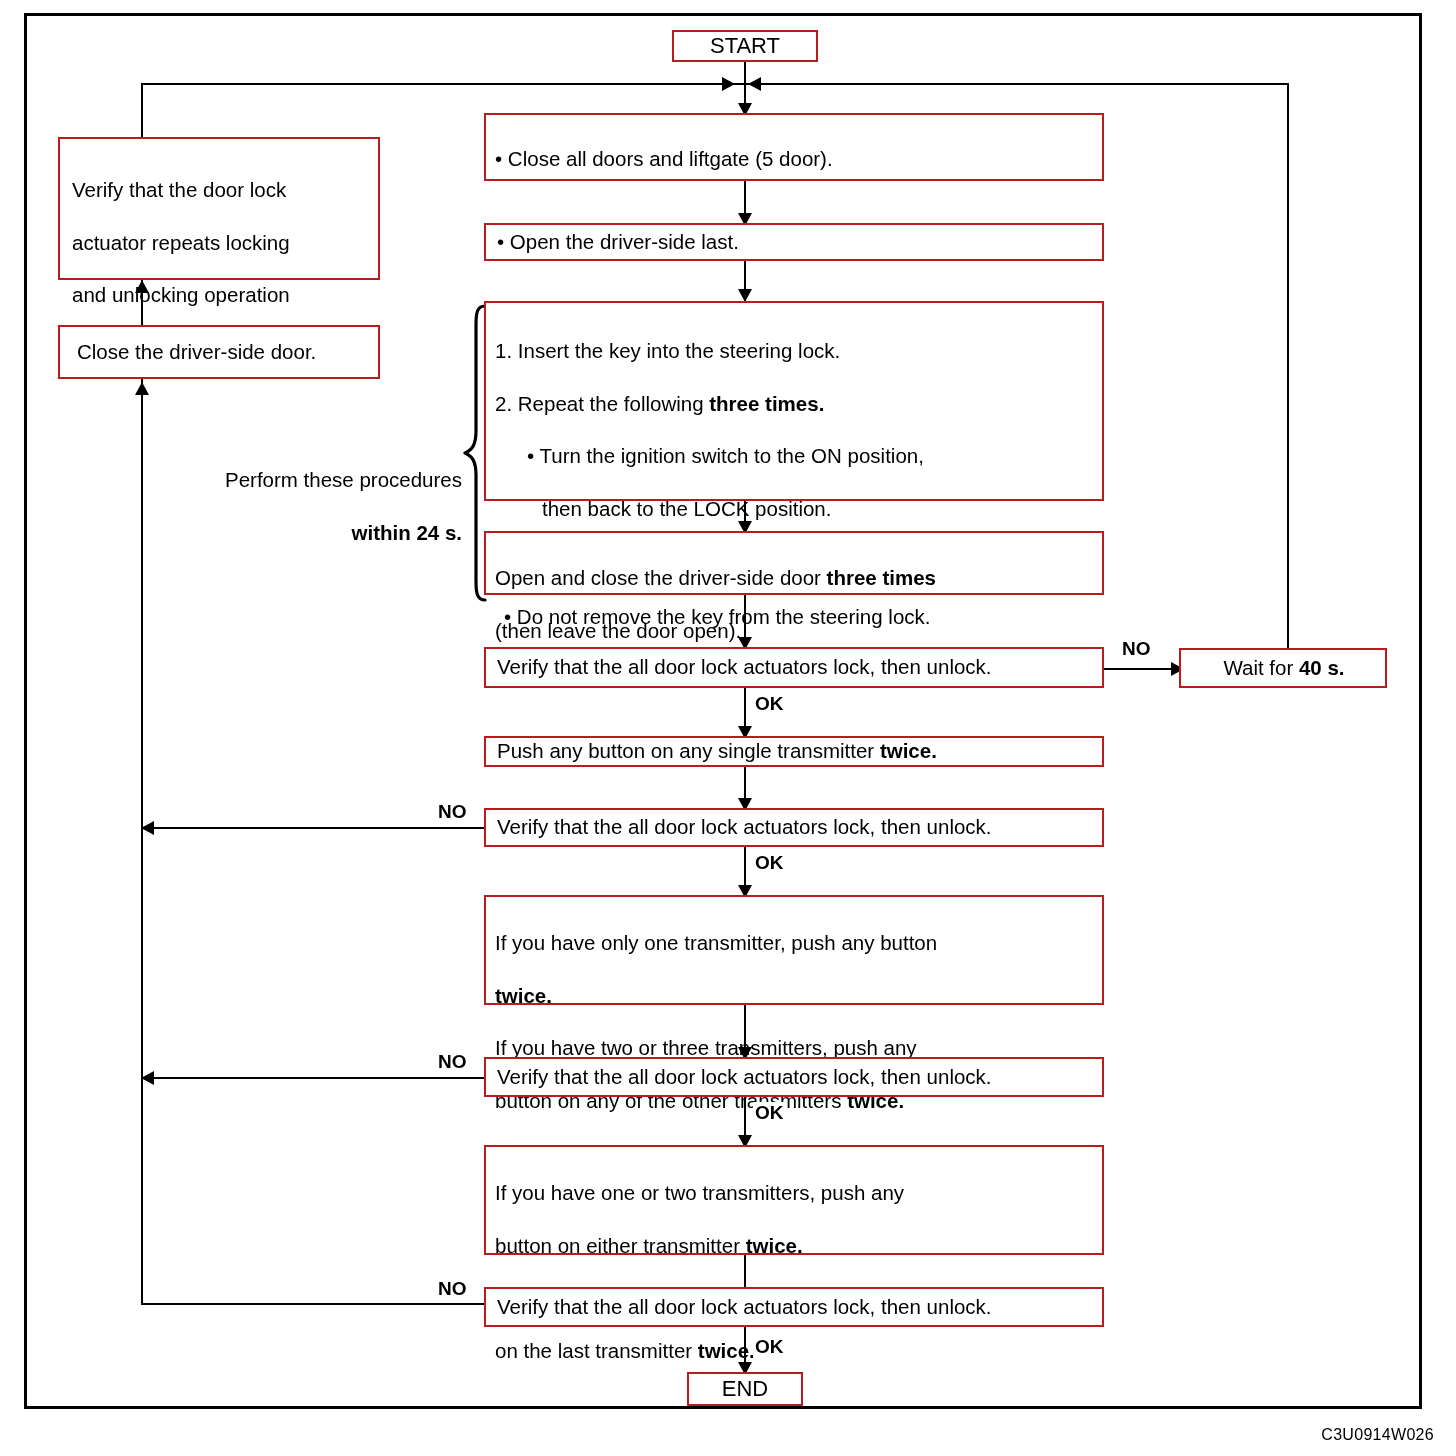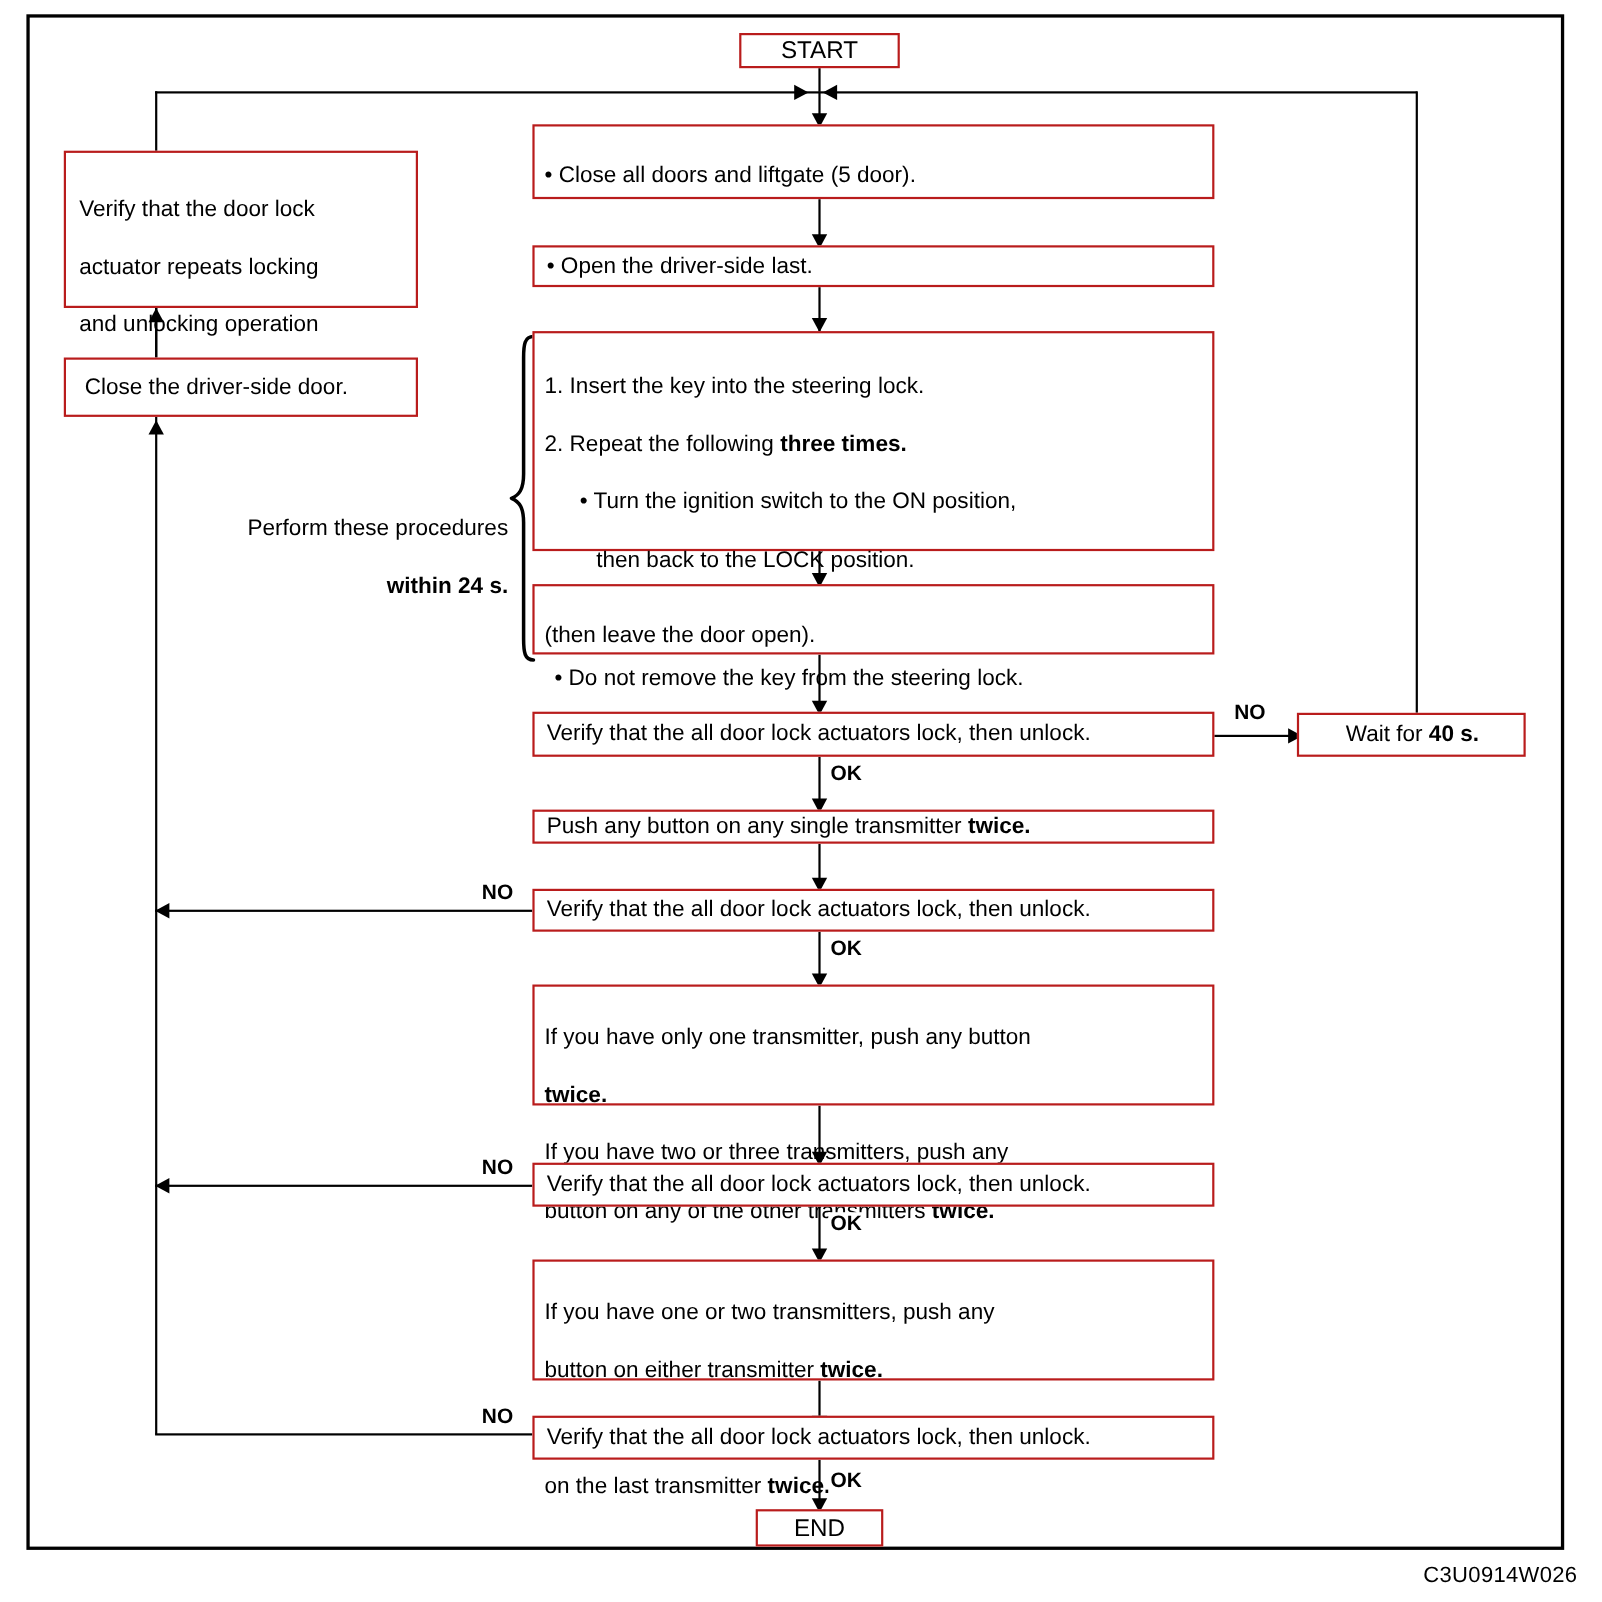--- a/index.html
+++ b/index.html
@@ -118,21 +118,21 @@
 
   .brace {
     position: absolute;
     z-index: 4;
   }
 
   #figure-id {
     position: absolute;
     right: 22px;
     bottom: 12px;
-    font-size: 20px;
+    font-size: 16px;
     letter-spacing: 0.3px;
     z-index: 10;
   }
 </style>
 </head>
 <body>
 
 <div id="page">
 
   <div id="outer-frame"></div>
@@ -215,20 +215,21 @@
   <div class="box" style="left:484px; top:301px; width:620px; height:200px; padding-top:9px;">
     <div>1. Insert the key into the steering lock.</div>
     <div><span>2. Repeat the following </span><b>three times.</b></div>
     <div style="padding-left:32px;">• Turn the ignition switch to the ON position,</div>
     <div style="padding-left:47px;">then back to the LOCK position.</div>
     <div style="margin-top:3px;">Note</div>
     <div style="padding-left:9px;">• Do not remove the key from the steering lock.</div>
   </div>
 
   <div class="box" style="left:484px; top:531px; width:620px; height:64px; padding-top:6px;">
+    <div><span>Open and close the driver-side door </span><b>three times</b></div>
     <div>(then leave the door open).</div>
   </div>
 
   <div class="box vcenter" style="left:484px; top:647px; width:620px; height:41px;">
     <span>Verify that the all door lock actuators lock, then unlock.</span>
   </div>
 
   <div class="box vcenter" style="left:1179px; top:648px; width:208px; height:40px; justify-content:center;">
     <span style="width:100%; text-align:center;"><span>Wait for </span><b>40 s.</b></span>
   </div>

